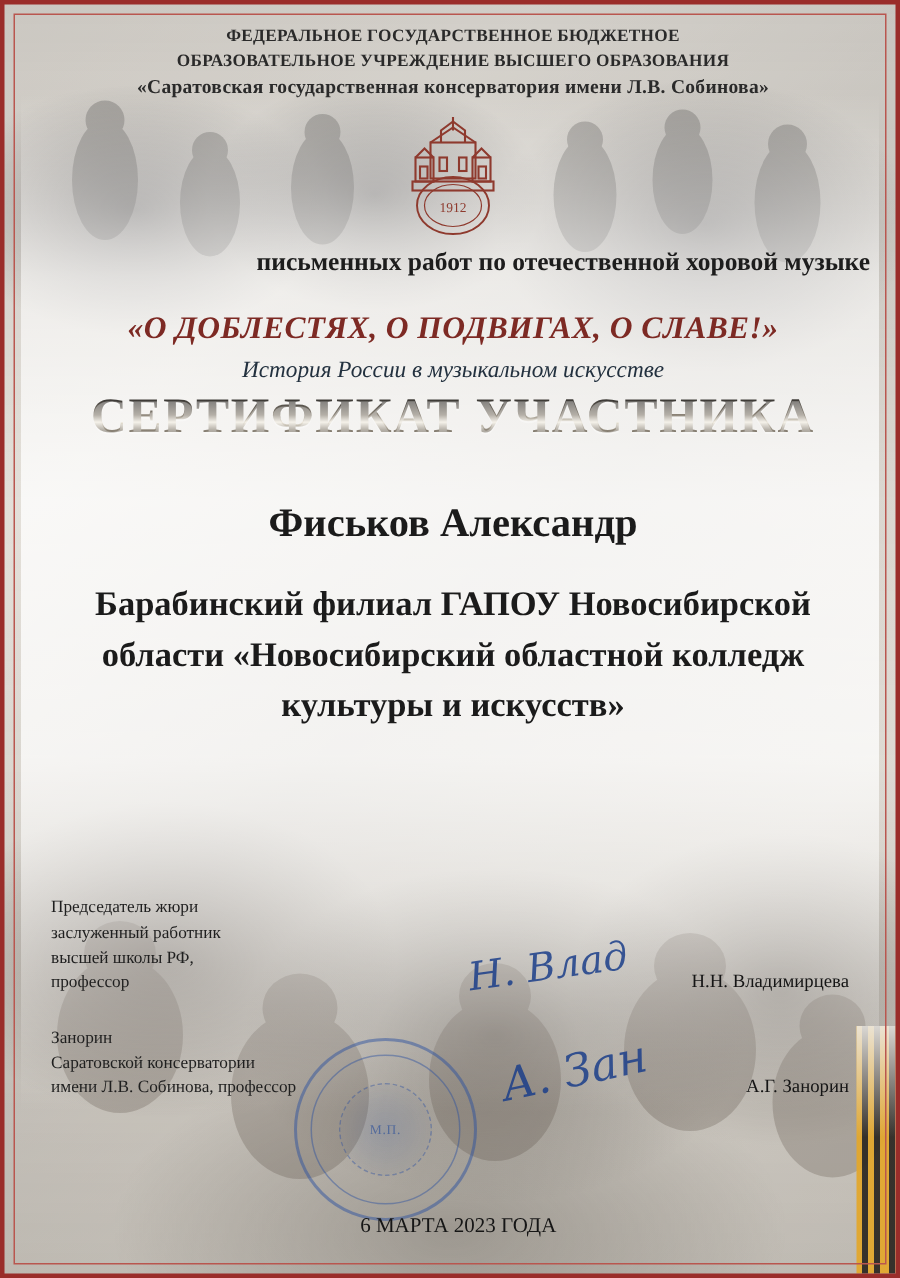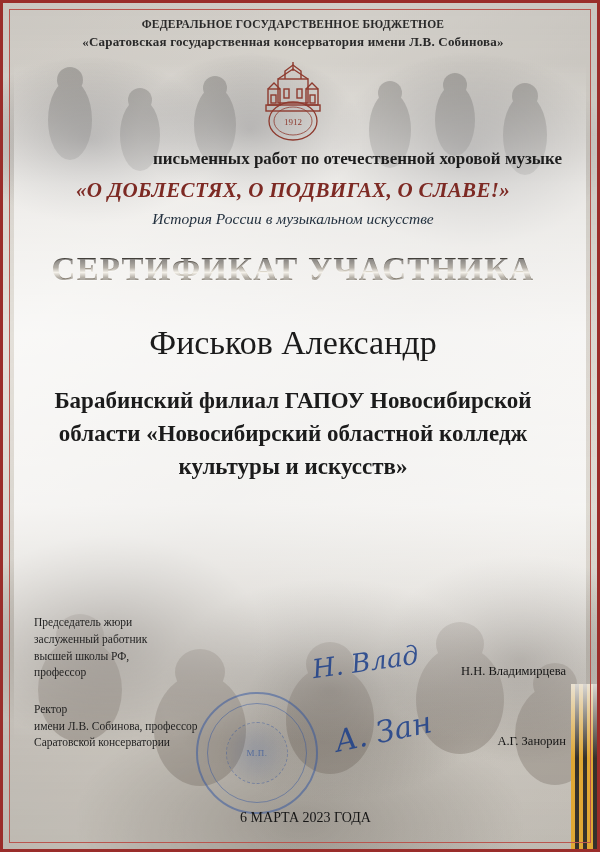--- a/index.html
+++ b/index.html
@@ -97,21 +97,21 @@
     height: 165px;
     background: linear-gradient(to top, rgba(255,255,255,0) 55%, rgba(236,233,228,0.9) 100%);
   }
 
   .content {
     position: relative;
     z-index: 5;
     width: 100%;
     height: 100%;
     box-sizing: border-box;
-    padding: 16px 38px 0 24px;
+    padding: 16px 20px 0 24px;
     text-align: center;
   }
 
   .org-line {
     font-family: "Liberation Serif", serif;
     font-size: 11.5px;
     font-weight: bold;
     letter-spacing: 0.2px;
     color: #2a2a2a;
     line-height: 1.45;
@@ -136,50 +136,50 @@
   .contest-title {
     margin-top: 4px;
     font-size: 17px;
     font-weight: bold;
     color: #1d1d1d;
     line-height: 1.3;
   }
   .contest-title .l2 { display:block;text-align:right; }
 
   .quote-title {
-    margin-top: 8px;
+    margin-top: 20px;
     font-size: 21px;
     font-weight: bold;
     font-style: italic;
     color: #7d2a24;
     letter-spacing: 0.3px;
   }
   .subtitle {
     margin-top: 7px;
     font-size: 15.5px;
     font-style: italic;
     color: #23313f;
   }
 
   .cert-heading {
-    margin-top: 23px;
+    margin-top: 4px;
     font-size: 33px;
     font-weight: bold;
     letter-spacing: 1.2px;
     background: linear-gradient(to bottom, #6f6a62 0%, #3c3935 18%, #8d8579 45%, #efeade 58%, #8c8477 72%, #46423c 100%);
     -webkit-background-clip: text;
     background-clip: text;
     color: transparent;
     text-shadow: 0 1px 0 rgba(255,255,255,0.35);
   }
 
   .recipient {
     margin-top: 36px;
-    font-size: 34px;
-    font-weight: normal;
+    font-size: 27px;
+    font-weight: bold;
     color: #1b1b1b;
   }
 
   .affiliation {
     margin: 22px auto 0 auto;
     width: 480px;
     font-size: 23px;
     font-weight: bold;
     color: #1b1b1b;
     line-height: 1.45;
@@ -190,21 +190,21 @@
     font-size: 20px;
     font-weight: bold;
     color: #1b1b1b;
   }
 
   
   .sign-block {
     position: absolute;
     left: 34px;
     right: 34px;
-    bottom: 101px;
+    bottom: 118px;
     z-index: 6;
     text-align: left;
   }
   .sign-row {
     position: relative;
     display: flex;
     align-items: flex-end;
     justify-content: space-between;
     min-height: 58px;
   }
@@ -317,20 +317,21 @@
       <ellipse cx="555" cy="735" rx="40" ry="50"></ellipse>
       <ellipse cx="555" cy="684" rx="22" ry="21"></ellipse>
     </g>
   </svg>
 
   <div class="veil"></div>
 
   <div class="content">
 
     <div class="org-line">ФЕДЕРАЛЬНОЕ ГОСУДАРСТВЕННОЕ БЮДЖЕТНОЕ</div>
+    <div class="org-line">ОБРАЗОВАТЕЛЬНОЕ УЧРЕЖДЕНИЕ ВЫСШЕГО ОБРАЗОВАНИЯ</div>
     <div class="org-line small">«Саратовская государственная консерватория имени Л.В. Собинова»</div>
 
     <div class="emblem-wrap">
       <svg class="emblem" viewBox="0 0 78 84">
         <g stroke="#8e3a2e" stroke-width="1.4" fill="none">
           <path d="M39 3 L39 12"></path>
           <path d="M31 20 L31 12 L39 6 L47 12 L47 20"></path>
           <rect x="24" y="20" width="30" height="24"></rect>
           <path d="M24 20 L39 10 L54 20"></path>
           <rect x="14" y="30" width="12" height="16"></rect>
@@ -376,23 +377,23 @@
         <div>заслуженный работник</div>
         <div>высшей школы РФ,</div>
         <div>профессор</div>
       </div>
       <div class="autograph auto1">Н. Влад</div>
       <div class="sign-name">Н.Н. Владимирцева</div>
     </div>
 
     <div class="sign-row">
       <div class="sign-left">
-        <div>Ректор</div>
+        <div>Занорин</div>
+        <div>Саратовской консерватории</div>
         <div>имени Л.В. Собинова, профессор</div>
-        <div>Саратовской консерватории</div>
       </div>
       <div class="autograph auto2">А. Зан</div>
       <div class="sign-name">А.Г. Занорин</div>
     </div>
 
   </div>
 
   <div class="date-line">6 МАРТА 2023 ГОДА</div>
 
   <div class="ribbon"></div>

